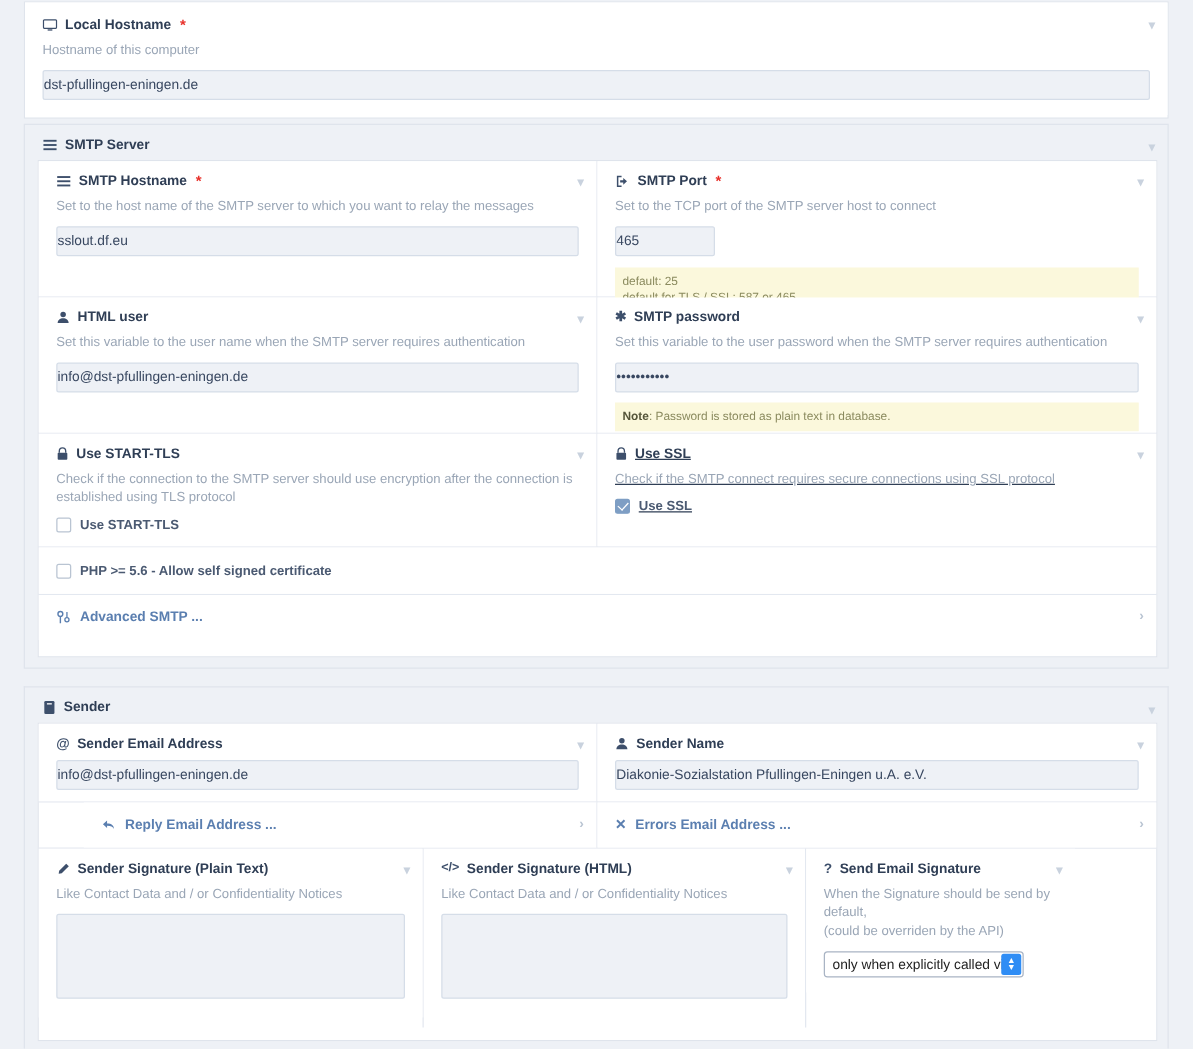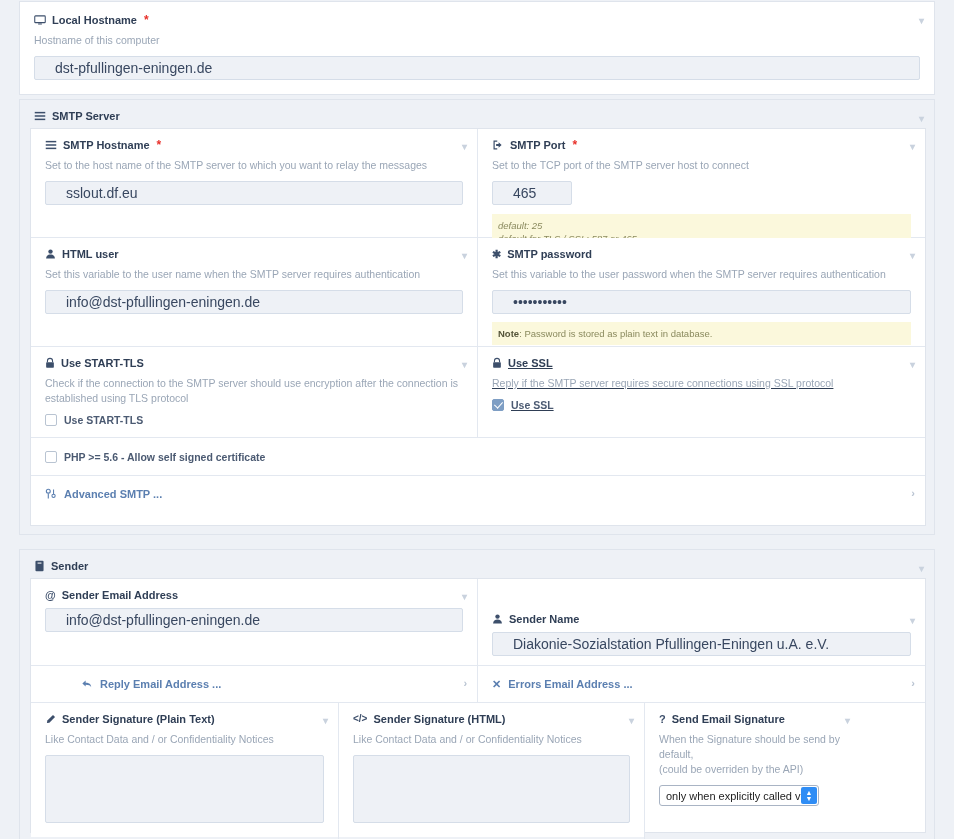--- a/index.html
+++ b/index.html
@@ -54,23 +54,23 @@
   .req{color:#e8302a;font-size:12px;line-height:1;margin-left:1px;}
   .help{
     color:#9aa6b6;font-size:10.5px;line-height:15px;margin-bottom:8px;
   }
   input.txt{
     width:100%;box-sizing:border-box;
     height:24px;
     background:#eef1f6;
     border:1px solid #d5dde8;
     border-radius:2px;
-    padding:0 20px;
+    padding:0 0;
     font-family:"Liberation Sans",sans-serif;
-    font-size:14px;color:#384760;
+    font-size:11px;color:#384760;
     outline:none;
   }
   input.txt.short{width:80px;}
   .note{
     background:#fbf8dc;
     color:#8a8a5e;
     font-size:9.5px;
     line-height:13px;
     padding:5px 6px;
     margin-top:8px;
@@ -195,21 +195,21 @@
                     <path d="M2 2 h5 v1.6 H3.6 v8.8 H7 V14 H2 Z" fill="#3d4f6b"></path>
                     <path d="M8.8 4.4 L12.8 8 L8.8 11.6 V9.2 H5.5 V6.8 H8.8 Z" fill="#3d4f6b"></path>
                   </svg>
               </span>
               <span>SMTP Port</span>
               <span class="req">*</span>
               <span class="collapse" style="top:13px;">▾</span>
             </div>
             <div class="help">Set to the TCP port of the SMTP server host to connect</div>
             <input class="txt short" readonly="" value="465" style="">
-            <div class="note" style="margin-top:9px;font-style:italic;">
+            <div class="note" style="margin-top:9px;">
               <div>default: 25</div>
               <div>default for TLS / SSL: 587 or 465</div>
             </div>
           </div>
         </div>
       </div>
       <div class="divider"></div>
 
       <div style="display:flex;">
         <div style="width:448px;box-sizing:border-box;border-right:1px solid #e3e8f0;">
@@ -270,21 +270,21 @@
             <div class="field-label">
               <span class="icn">
                 <svg width="10" height="12" viewBox="0 0 14 16">
                     <path d="M3.4 7V5.1a3.6 3.6 0 017.2 0V7" fill="none" stroke="#3d4f6b" stroke-width="1.5"></path>
                     <rect x="1.6" y="7" width="10.8" height="7.6" rx="1" fill="#3d4f6b"></rect>
                   </svg>
               </span>
               <span>Use SSL</span>
               <span class="collapse" style="top:13px;">▾</span>
             </div>
-            <div class="help">Reply if the SMTP server requires secure connections using SSL protocol</div>
+            <div class="help">Check if the SMTP connect requires secure connections using SSL protocol</div>
             <div class="cb-row">
               <span class="cb on"></span>
               <span class="cb-label">Use SSL</span>
             </div>
           </div>
         </div>
       </div>
       <div class="divider"></div>
 
       <div class="field" style="height:37px;padding-top:11px;">
@@ -329,21 +329,21 @@
           <div class="field" style="height:62px;">
             <div class="field-label">
               <span class="txt-icn">@</span>
               <span>Sender Email Address</span>
               <span class="collapse" style="top:13px;">▾</span>
             </div>
             <input class="txt" readonly="" value="info@dst-pfullingen-eningen.de" style="">
           </div>
         </div>
         <div style="width:448px;box-sizing:border-box;">
-          <div class="field" style="height:62px;margin-top:24px;">
+          <div class="field" style="height:62px;">
             <div class="field-label">
               <span class="icn">
                 <svg width="11" height="12" viewBox="0 0 16 16">
                     <circle cx="8" cy="4.5" r="3.2" fill="#3d4f6b"></circle>
                     <path d="M1.6 14.5c0-3.6 2.9-5.6 6.4-5.6s6.4 2 6.4 5.6z" fill="#3d4f6b"></path>
                   </svg>
               </span>
               <span>Sender Name</span>
               <span class="collapse" style="top:13px;">▾</span>
             </div>

